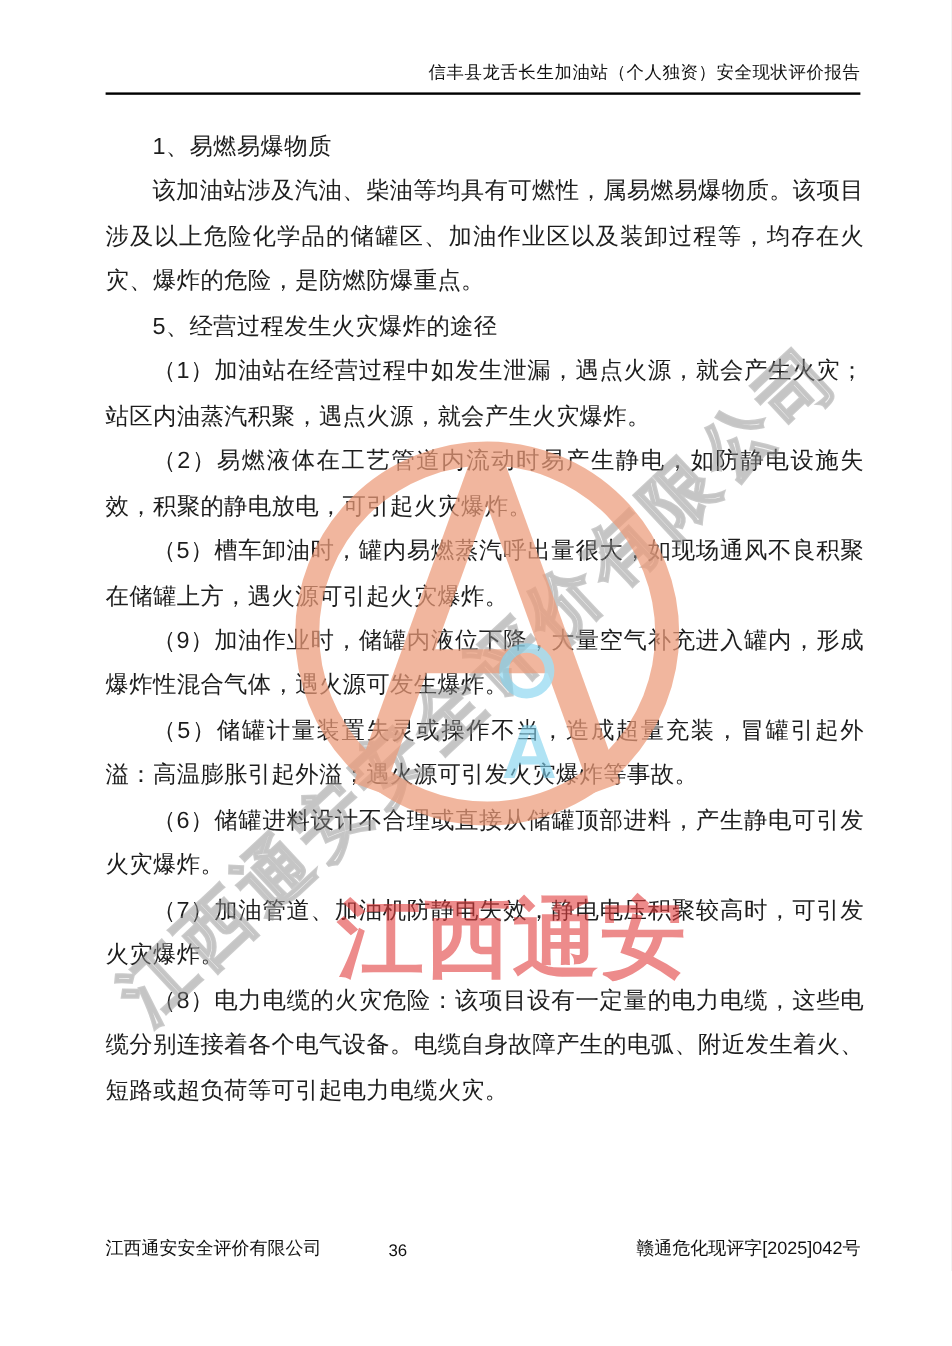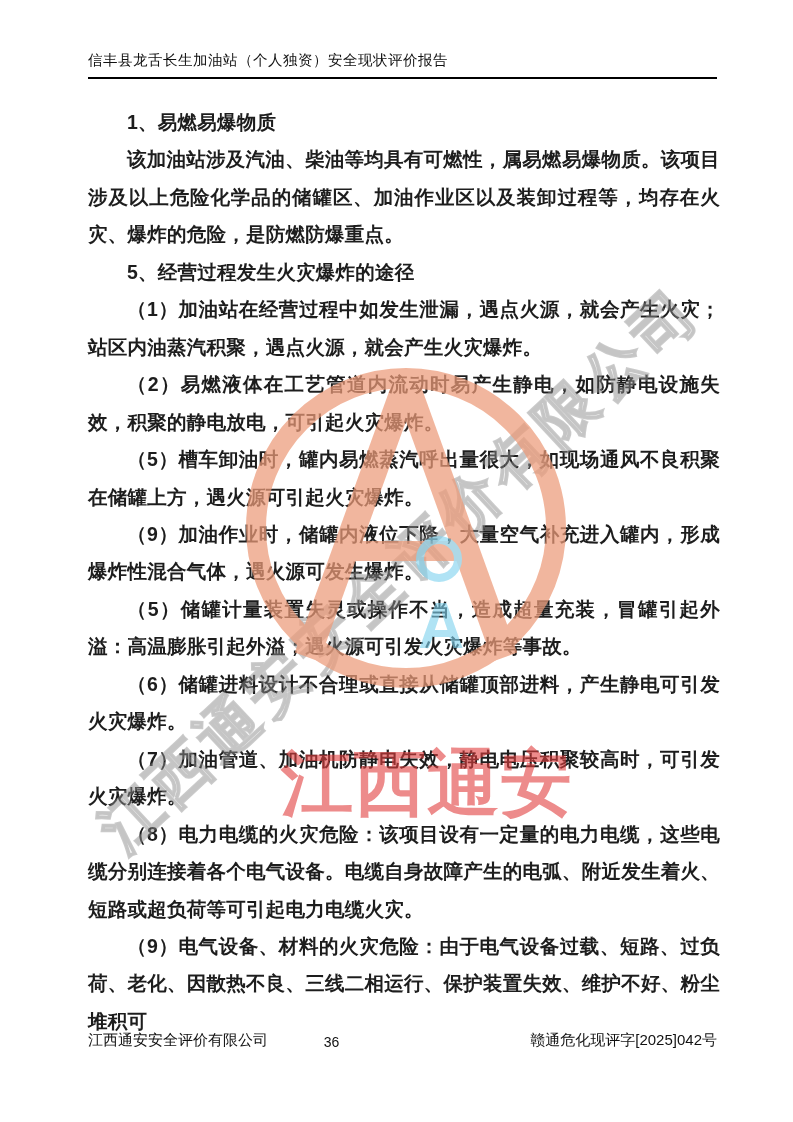--- a/index.html
+++ b/index.html
@@ -14,40 +14,39 @@
     font-family: "Liberation Sans", "DejaVu Sans", sans-serif;
     color: #1c1c1c;
   }
 
   
   .header {
     position: absolute;
     top: 51px;
     left: 88px;
     width: 629px;
-    text-align: left;
+    text-align: right;
     font-size: 14.5px;
     letter-spacing: 0.5px;
     color: #111;
     padding-bottom: 7px;
     border-bottom: 2px solid #000;
   }
 
   
   .body-text {
     position: absolute;
     top: 104px;
     left: 88px;
     width: 632px;
     font-size: 19.5px;
     letter-spacing: 0.25px;
     line-height: 37.45px;
     text-align: justify;
     color: #1d1d1d;
-    font-weight: bold;
   }
   .body-text p { text-indent: 2em; margin: 0; }
 
   
   .footer-company {
     position: absolute;
     left: 88px;
     top: 1031px;
     font-size: 15px;
     color: #111;
@@ -121,21 +120,20 @@
     <p>该加油站涉及汽油、柴油等均具有可燃性，属易燃易爆物质。该项目涉及以上危险化学品的储罐区、加油作业区以及装卸过程等，均存在火灾、爆炸的危险，是防燃防爆重点。</p>
     <p>5、经营过程发生火灾爆炸的途径</p>
     <p>（1）加油站在经营过程中如发生泄漏，遇点火源，就会产生火灾；站区内油蒸汽积聚，遇点火源，就会产生火灾爆炸。</p>
     <p>（2）易燃液体在工艺管道内流动时易产生静电，如防静电设施失效，积聚的静电放电，可引起火灾爆炸。</p>
     <p>（5）槽车卸油时，罐内易燃蒸汽呼出量很大，如现场通风不良积聚在储罐上方，遇火源可引起火灾爆炸。</p>
     <p>（9）加油作业时，储罐内液位下降，大量空气补充进入罐内，形成爆炸性混合气体，遇火源可发生爆炸。</p>
     <p>（5）储罐计量装置失灵或操作不当，造成超量充装，冒罐引起外溢：高温膨胀引起外溢；遇火源可引发火灾爆炸等事故。</p>
     <p>（6）储罐进料设计不合理或直接从储罐顶部进料，产生静电可引发火灾爆炸。</p>
     <p>（7）加油管道、加油机防静电失效，静电电压积聚较高时，可引发火灾爆炸。</p>
     <p>（8）电力电缆的火灾危险：该项目设有一定量的电力电缆，这些电缆分别连接着各个电气设备。电缆自身故障产生的电弧、附近发生着火、短路或超负荷等可引起电力电缆火灾。</p>
-    <p>（9）电气设备、材料的火灾危险：由于电气设备过载、短路、过负荷、老化、因散热不良、三线二相运行、保护装置失效、维护不好、粉尘堆积可</p>
   </div>
 
   <div class="wm-layer">
 
     <div class="wm-diagonal">江西通安安全评价有限公司</div>
 
     <svg class="wm-logo" viewBox="0 0 326 326" xmlns="http://www.w3.org/2000/svg">
 
       <circle cx="163" cy="163" r="150" fill="none" stroke="#ED9B79" stroke-width="20"></circle>
 

